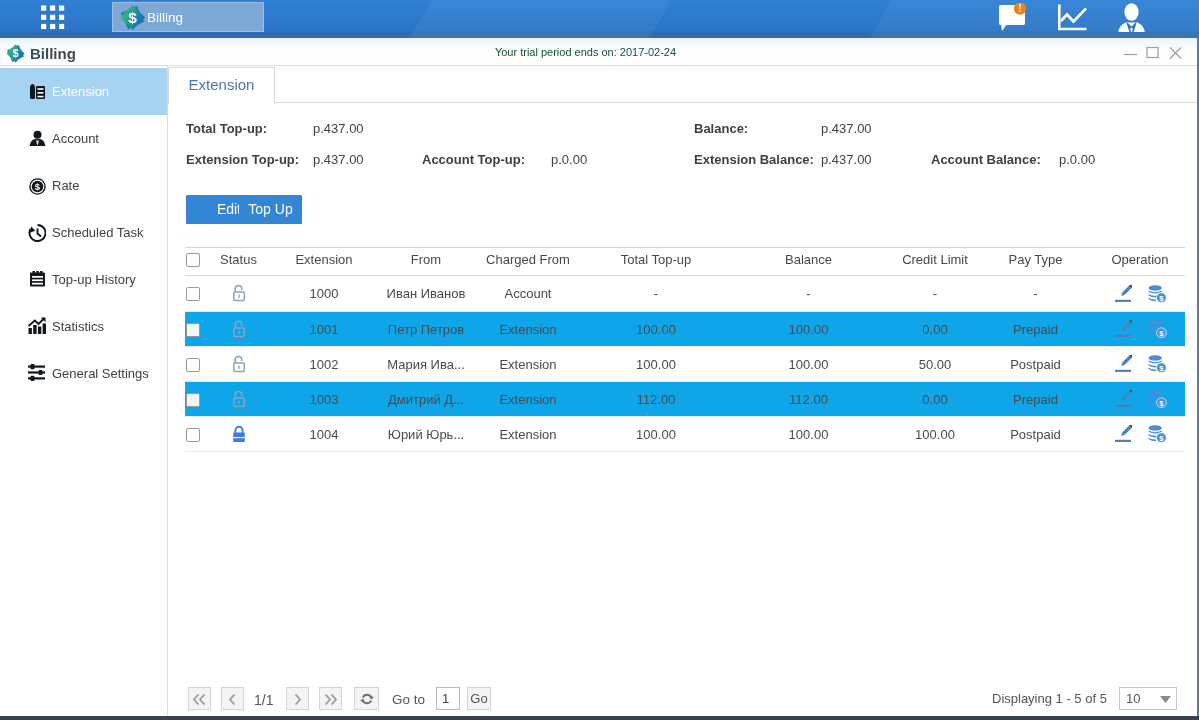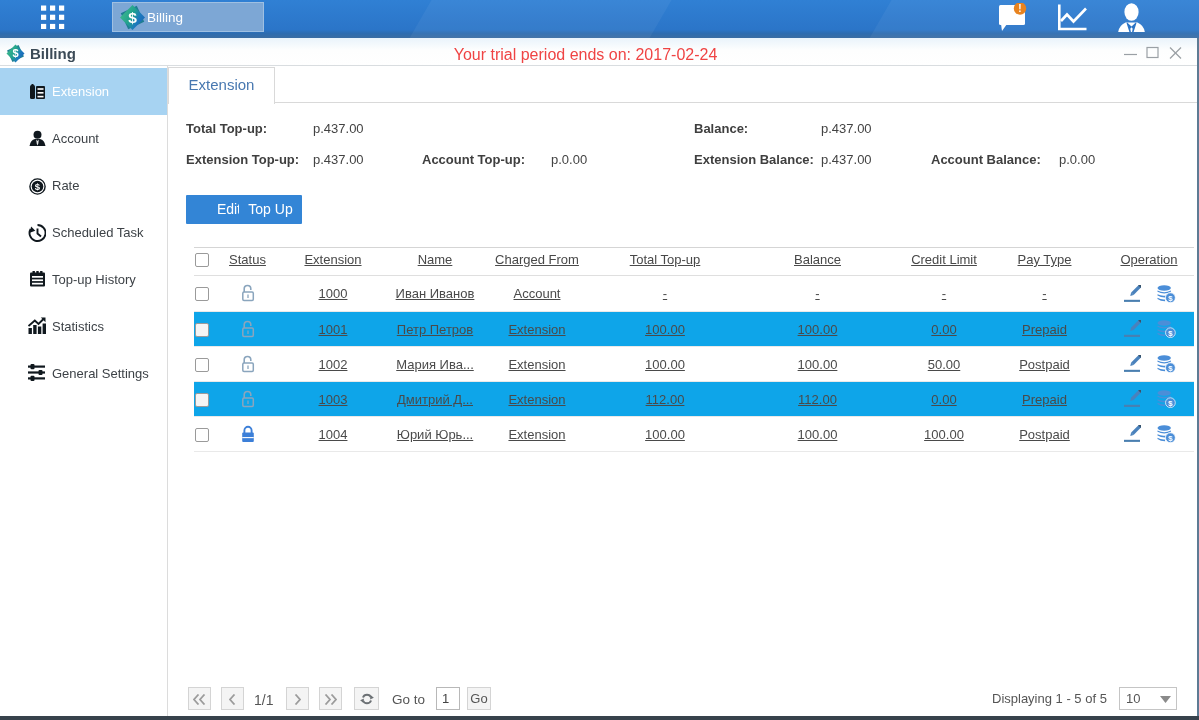--- a/index.html
+++ b/index.html
@@ -14,21 +14,21 @@
 #apptab { position:absolute; left:112px; top:2px; width:152px; height:30px;
   background:#7da7d5; border:1px solid #9fc0e2; }
 #apptab .lbl { position:absolute; left:34px; top:7px; color:#fff; font-size:13.5px; }
 
 
 #titlebar { position:absolute; left:0; top:38px; width:1199px; height:28px;
   background:linear-gradient(180deg,#e9f3fb 0%,#fdfefe 45%,#ffffff 100%);
   border-bottom:1px solid #d9dde0; }
 #titletxt { position:absolute; left:30px; top:45px; font-size:15px; font-weight:bold; color:#3c4b57; }
 #trial { position:absolute; left:0; top:46px; width:1171px; text-align:center;
-  font-size:16px; color:#ef4444; }
+  font-size:11px; color:#14532d; }
 
 
 #sidebar { position:absolute; left:0; top:66px; width:168px; height:651px;
   background:#fff; border-right:1px solid #dcdcdc; }
 .mitem { position:absolute; left:0; width:167px; height:47px; color:#3d4247;
   font-size:13px; }
 .mitem.sel { background:#a7d3f2; color:#fff; }
 .mitem .txt { position:absolute; left:52px; top:16px; }
 
 
@@ -40,22 +40,22 @@
 
 
 .slabel { position:absolute; font-size:13px; font-weight:bold; color:#3f3f3f; }
 .sval { position:absolute; font-size:13px; color:#434343; }
 
 
 .btn { position:absolute; background:#3385d6; color:#fff; font-size:14px;
   text-align:center; line-height:29px; height:29px; border-radius:1px; }
 
 
-#grid { position:absolute; left:194px; top:247px; width:1000px; border-collapse:collapse;
-  font-size:13px; color:#4a4a4a; table-layout:fixed;text-decoration:underline; }
+#grid { position:absolute; left:185px; top:247px; width:1000px; border-collapse:collapse;
+  font-size:13px; color:#4a4a4a; table-layout:fixed; }
 #grid th { font-weight:normal; color:#484848; height:28px; padding-bottom:4px!important; border-top:1px solid #d5d5d5;
   border-bottom:1px solid #dfdfdf; text-align:center; padding:0; }
 #grid td { height:35px; border-bottom:1px solid #e9e9e9; text-align:center; padding:0;
   white-space:nowrap; overflow:hidden; }
 #grid tr.alt td { background:#0ea5e9; }
 .cb { display:inline-block; width:14px; height:14px; border:1px solid #9a9a9a;
   border-radius:2px; vertical-align:middle; background:#fff; }
 
 
 .pbtn { position:absolute; top:687px; width:23px; height:23px; background:#f4f4f4;
@@ -248,21 +248,21 @@
       <col style="width:171px">
       <col style="width:82px">
     <col style="width:119px">
       <col style="width:90px">
   </colgroup>
   <tbody>
       <tr>
     <th style="text-align:left;padding-left:1px;"><span class="cb"></span></th>
     <th>Status</th>
         <th>Extension</th>
-        <th>Name</th>
+        <th>From</th>
         <th>Charged From</th>
     <th>Total Top-up</th>
         <th>Balance</th>
         <th>Credit Limit</th>
         <th>Pay Type</th>
         <th>Operation</th>
   </tr>
   <tr style="height:36px;">
     <td style="text-align:left;padding-left:1px;"><span class="cb"></span></td>
     <td><svg width="18" height="19" viewBox="0 0 18 19" style="vertical-align:middle;">

